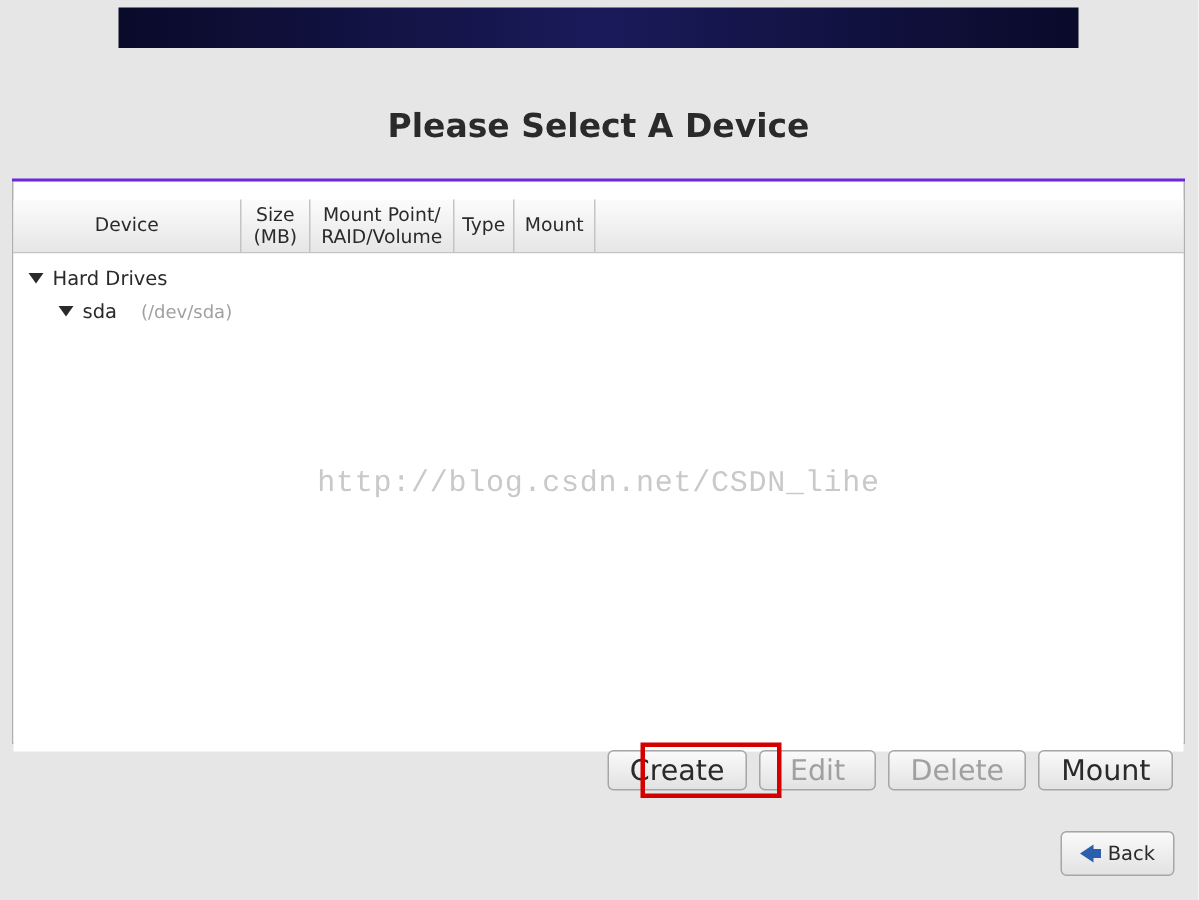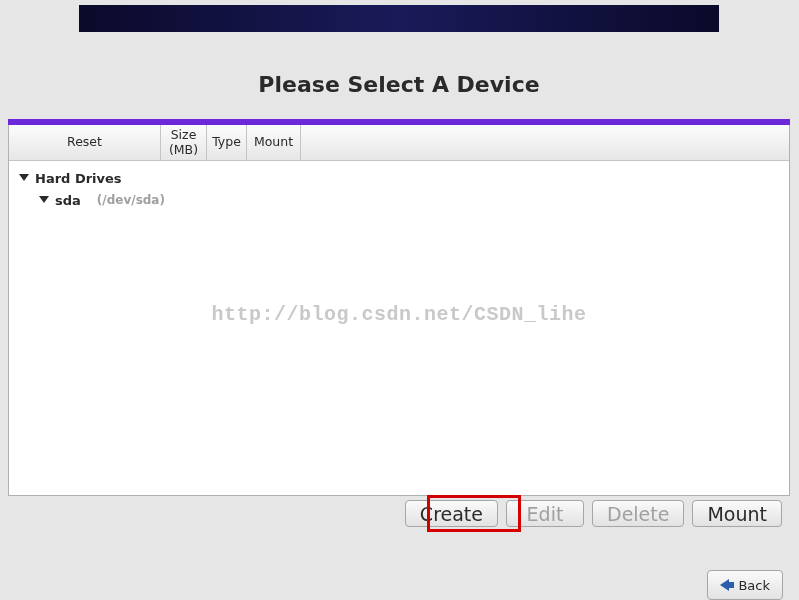--- a/index.html
+++ b/index.html
@@ -48,21 +48,20 @@
   .th-mount { width:96px; }
   .th-type { width:40px; }
   .th-format { width:54px; }
   .th-rest { flex:1; border-right:none; }
   .tree {
     position:relative;
     padding:6px 0 0 6px;
     background:#fff;
     height:calc(100% - 36px - 76px);
     overflow:auto;
-    font-weight:bold;
   }
   .tree-row {
     display:flex;
     align-items:center;
     height:22px;
     font-size:13px;
   }
   .indent0 { padding-left:4px; }
   .indent1 { padding-left:24px; }
   .indent2 { padding-left:54px; }
@@ -114,21 +113,21 @@
   .btn.disabled { color:#a0a0a0; cursor:default; }
   .highlight-box {
     position:absolute;
     left:427px; top:495px;
     width:94px; height:37px;
     border:3px solid #d40000;
     pointer-events:none;
   }
   .nav-row {
     position:absolute;
-    right:16px; bottom:0;
+    right:16px; bottom:16px;
     display:flex;
     gap:8px;
   }
   .nav-btn {
     min-width:74px; height:30px;
     background:linear-gradient(#fafafa,#e2e2e2);
     border:1px solid #a6a6a6;
     border-radius:4px;
     font-size:13px;
     display:flex; align-items:center; justify-content:center;
@@ -154,25 +153,26 @@
     font-weight:bold;
     padding:22px 0;
   }
 </style>
 </head>
 <body>
 
 <div class="top-bar"></div>
 
 <div class="main-panel">
-  <div class="page-title-outer" style="background:#e6e6e6;border-bottom:6px solid #6d28d9;margin:-1px -1px 0 -1px;">Please Select A Device</div>
+  <div class="page-title-outer" style="background:#e6e6e6;border-bottom:2px solid #6d28d9;margin:-1px -1px 12px -1px;">Please Select A Device</div>
 
   <div class="table-header">
-    <div class="th th-device">Reset</div>
+    <div class="th th-device">Device</div>
     <div class="th th-size">Size (MB)</div>
+    <div class="th th-mount">Mount Point/ RAID/Volume</div>
     <div class="th th-type">Type</div>
     <div class="th th-format">Mount</div>
     <div class="th th-rest"></div>
   </div>
 
   <div class="tree">
     <div class="tree-row indent0">
       <span class="tw"></span>
       <span>Hard Drives</span>
     </div>

